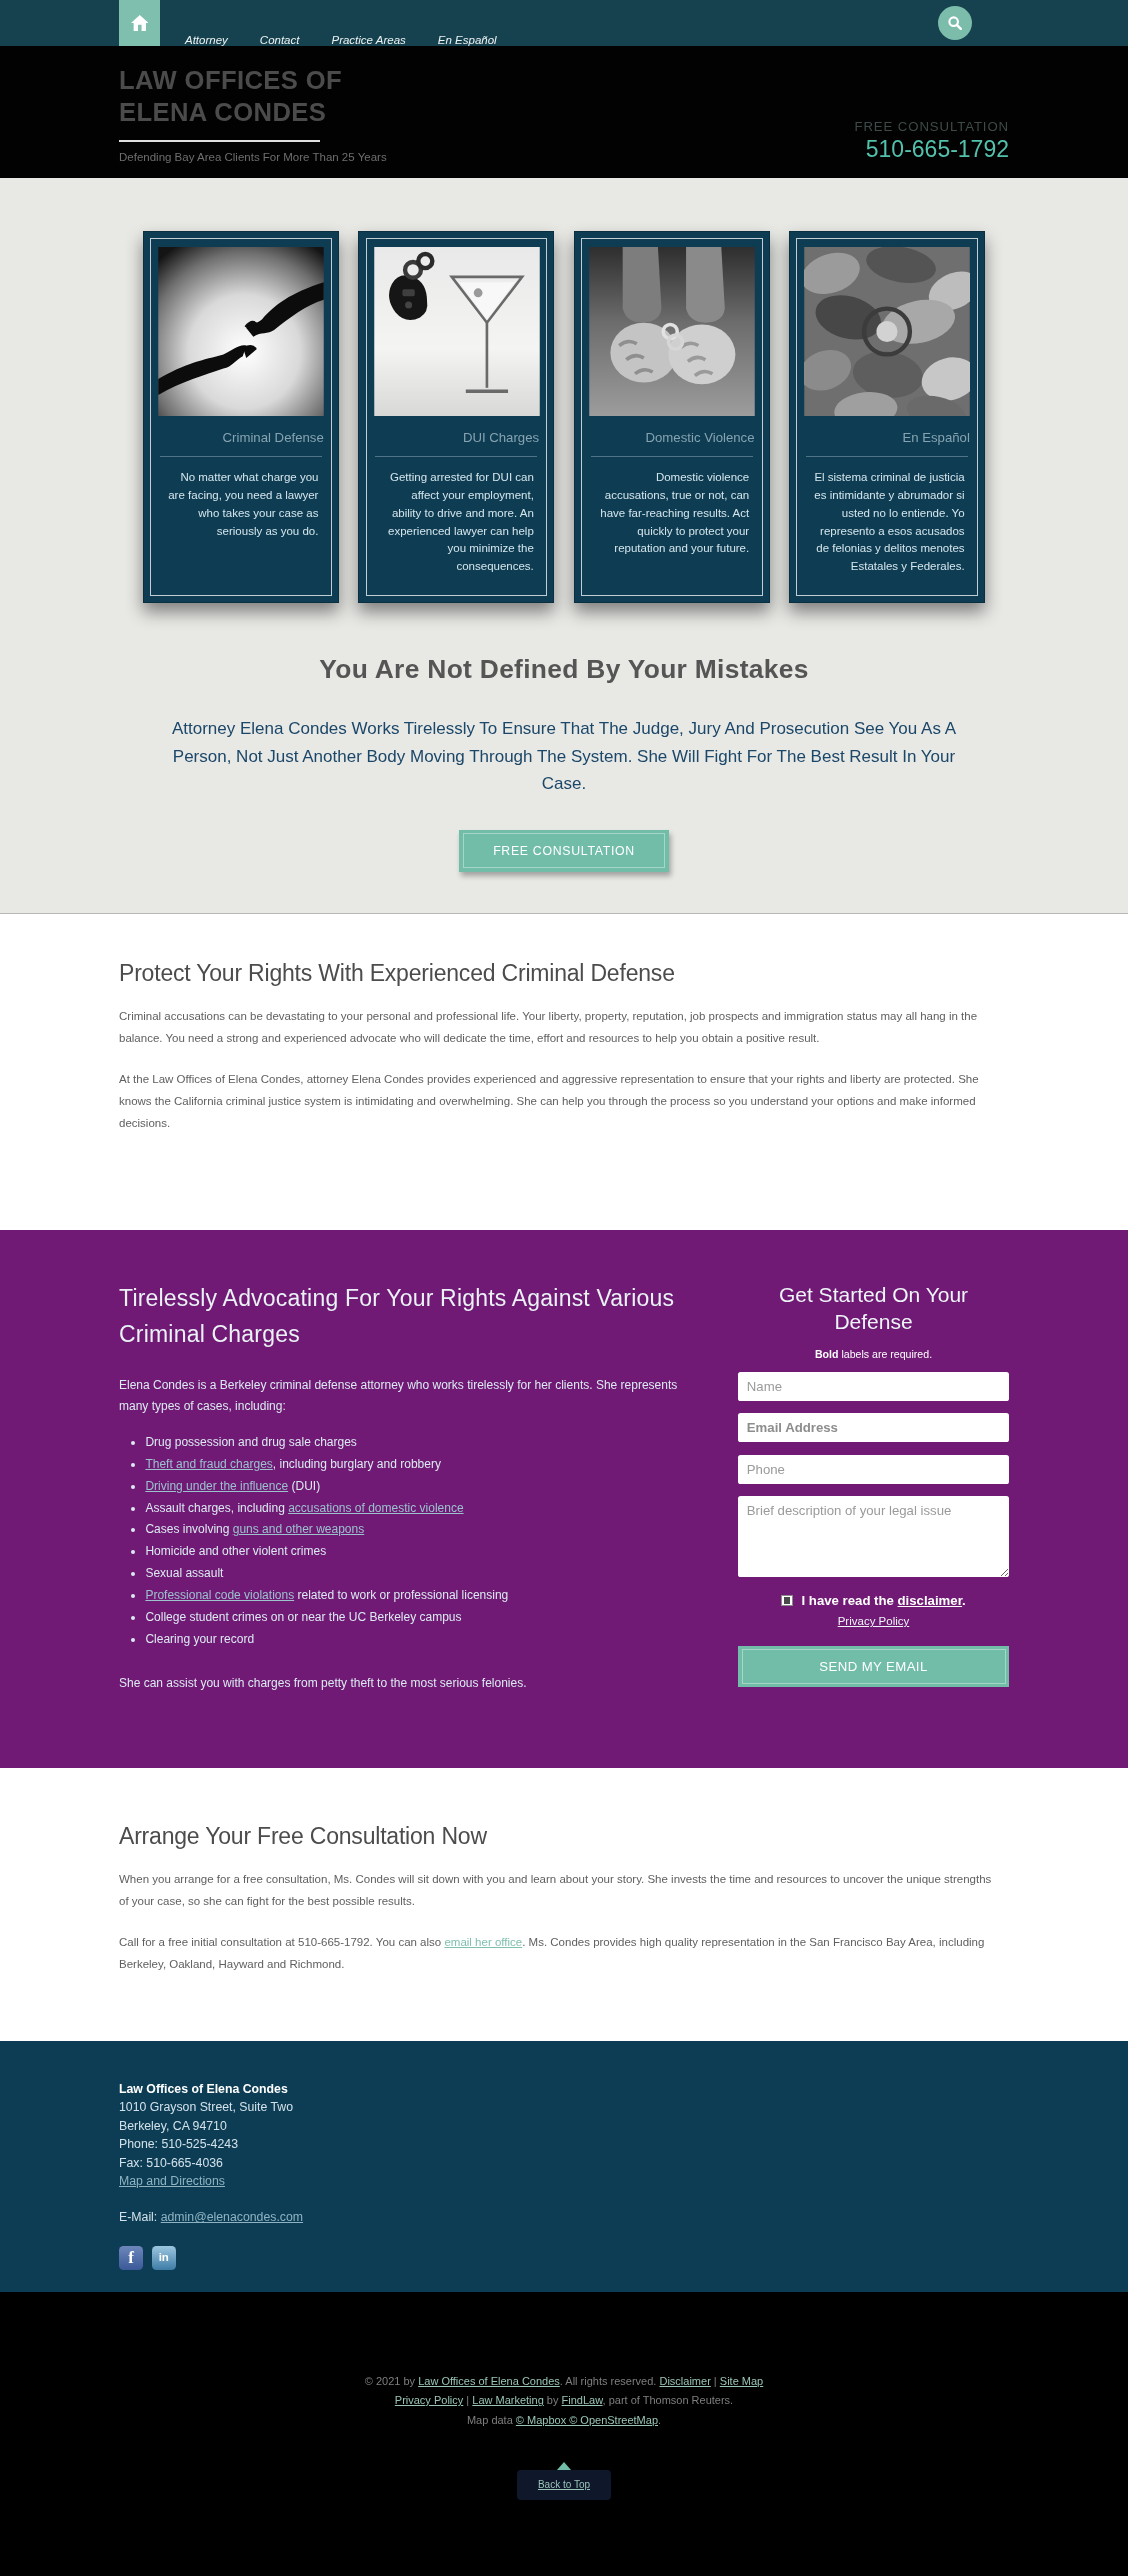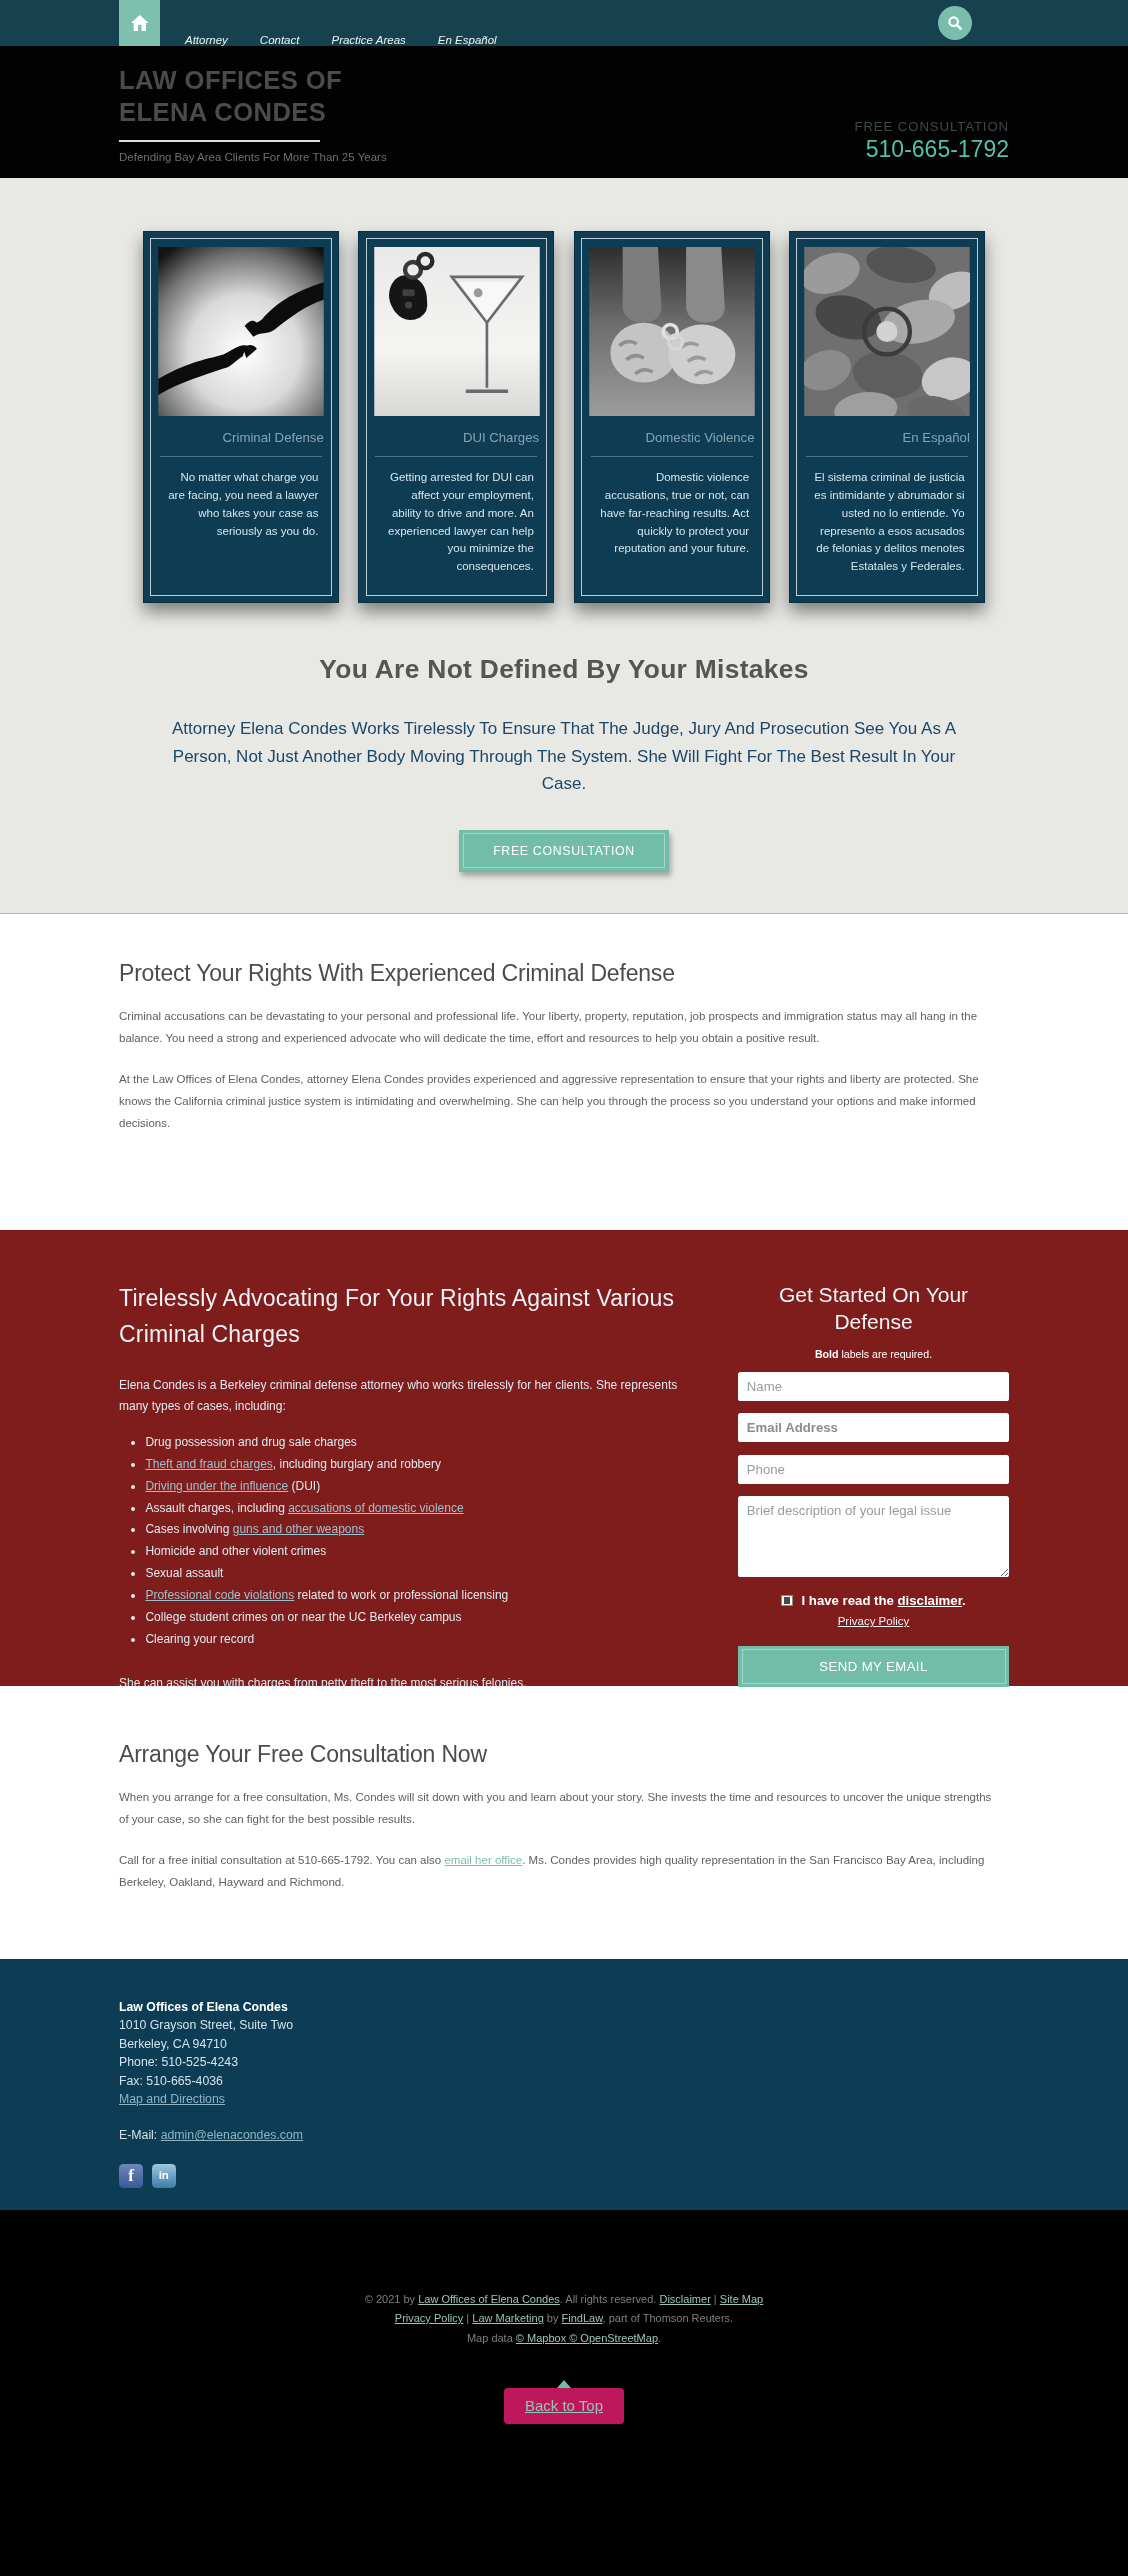--- a/index.html
+++ b/index.html
@@ -43,21 +43,21 @@
 
   
   .white-section { background:#ffffff; }
   .ws1 { height:316px; padding-top:46px; }
   .ws2 { height:273px; padding-top:55px; }
   .white-section h2 { font-size:23px; font-weight:normal; color:#4c4c4c; letter-spacing:-0.2px; }
   .white-section p { font-size:11.5px; color:#606060; line-height:1.9; margin-top:19.4px; width:882px; }
   .teal-link { color:#7fc0af; text-decoration:underline; cursor:pointer; }
 
   
-  .dark-section { height:456px; background:#7f1d1d; padding-top:51px; }
+  .dark-section { height:538px; background:#701a75; padding-top:51px; }
   .dark-section .container { display:flex; }
   .adv-col { width:571px; }
   .adv-col h2 { font-size:23px; font-weight:normal; color:#eaf2f6; line-height:1.55; letter-spacing:0.2px; }
   .adv-col .intro, .adv-col .closing { font-size:12px; color:#dcebf1; line-height:1.7; margin-top:23px; }
   .adv-col ul { margin:16px 0 0 26.4px; }
   .adv-col li { font-size:12px; color:#dcebf1; line-height:1.82; }
   .adv-col li a, .dark-link { color:#9cc2ce; text-decoration:underline; cursor:pointer; }
 
   .form-col { width:271px; margin-left:48px; text-align:center; }
   .form-col h2 { font-size:21px; font-weight:normal; color:#eef5f8; line-height:1.3; }
@@ -84,21 +84,21 @@
   .social a { width:24px; height:24px; border-radius:4.4px; margin-right:8.8px; display:flex; align-items:center; justify-content:center; color:#fff; text-decoration:none; cursor:pointer; }
   .fb { background:linear-gradient(#6d87bb, #3b5998); font-family:"Liberation Serif", serif; font-weight:bold; font-size:17px; }
   .li { background:linear-gradient(#9cc7e0, #3e7ca6); font-weight:bold; font-size:11.5px; }
 
   
   .legal { height:284px; background:#000; text-align:center; padding-top:80px; }
   .legal p { font-size:11px; color:#7f7f7f; line-height:1.75; }
   .legal a { color:#99c5b9; text-decoration:underline; cursor:pointer; }
   .back-top-wrap { margin-top:32px; }
   .back-top-arrow { width:0; height:0; border-left:7px solid transparent; border-right:7px solid transparent; border-bottom:8px solid #72bda8; margin:0 auto; }
-  .back-top { display:inline-block; background:#be185d; color:#fff; font-size:15px; padding:9.7px 21px; border-radius:4px; cursor:pointer; }
+  .back-top { display:inline-block; background:#0f172a; color:#fff; font-size:10px; padding:9.7px 21px; border-radius:4px; cursor:pointer; }
 </style>
 </head>
 <body>
 
 <nav class="topnav">
   <div class="container">
     <div class="home-btn">
       <svg width="17.6" height="16" viewBox="0 0 20 18">
         <path d="M10 0 L20 9 H17 V18 H12 V11 H8 V18 H3 V9 H0 Z" fill="#ffffff"></path>
       </svg>

